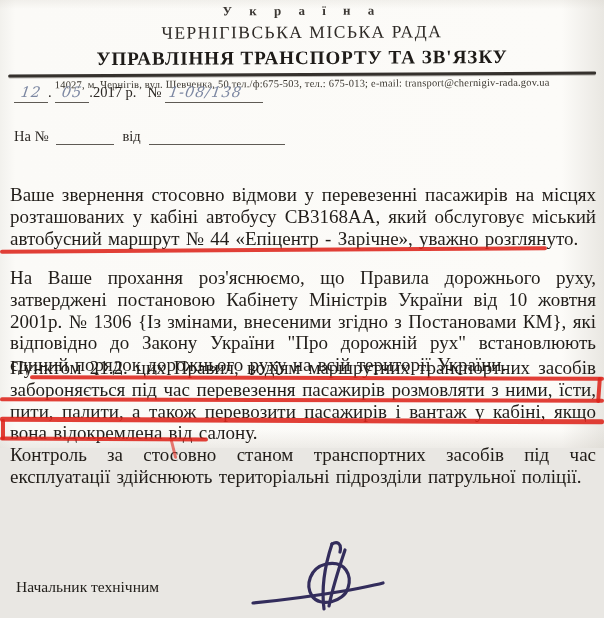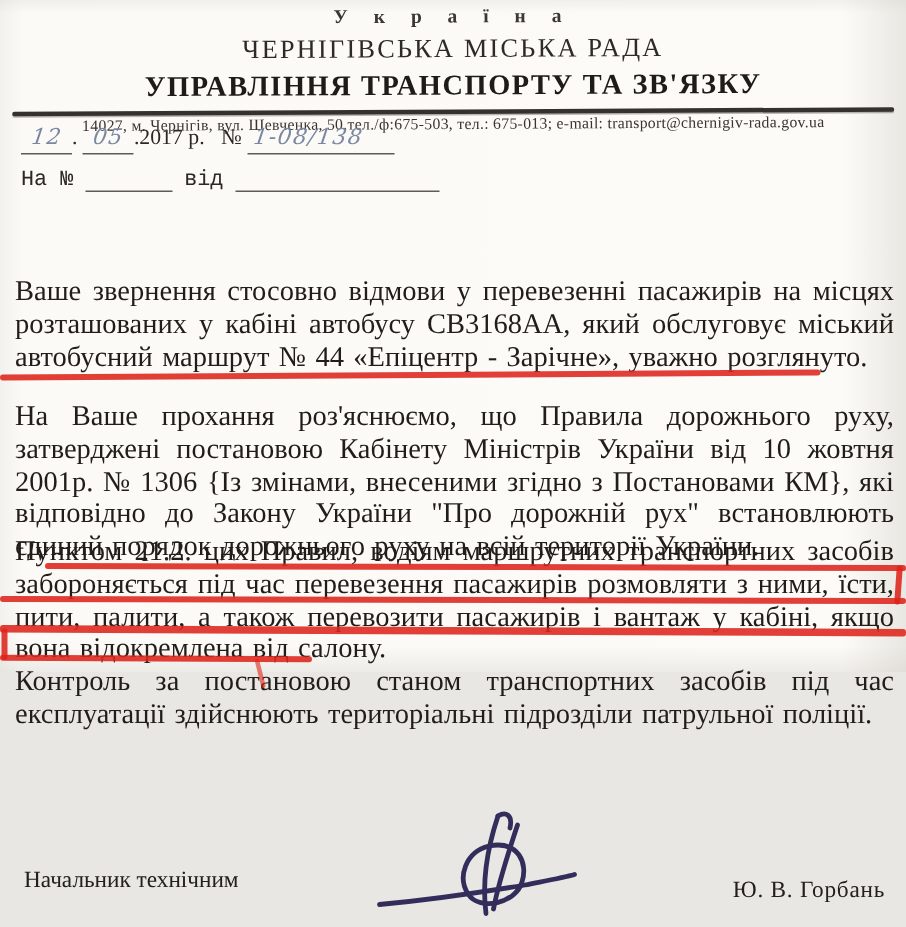--- a/index.html
+++ b/index.html
@@ -17,21 +17,21 @@
   .country{font-size:13px;font-weight:bold;letter-spacing:7px;color:#3b3733;}
   .org1{font-size:17.5px;letter-spacing:1.5px;margin-top:3px;color:#2e2a26;}
   .org2{font-size:19px;font-weight:bold;letter-spacing:1px;margin-top:4px;color:#1e1b18;}
   .head-rule{height:3px;background:#35312d;margin:4px 8px 0 8px;border-radius:2px;box-shadow:0 1px 0 rgba(60,55,50,.35);}
   .address{font-size:10.5px;margin-top:2px;color:#3a362f;letter-spacing:.2px;}
   
   .refblock{position:absolute;left:14px;top:84px;width:330px;font-size:14.5px;color:#2c2824;}
   .hw{font-style:italic;color:#7c87a2;font-family:"DejaVu Serif",serif;letter-spacing:1px;transform:skewX(-8deg);display:inline-block;}
   .hw-line{display:inline-block;border-bottom:1.6px solid #5e5a54;padding:0 4px 1px 4px;min-width:26px;text-align:center;}
   .hw-num{min-width:90px;text-align:left;}
-  .ref-row2{margin-top:9px;font-family:Liberation Mono, monospace;}
+  .ref-row2{margin-top:25px;}
   .blank{display:inline-block;border-bottom:1.6px solid #5e5a54;height:13px;vertical-align:bottom;}
   .blank-no{width:58px;margin:0 8px;}
   .blank-from{width:136px;margin-left:8px;}
   
   .bodytext{position:absolute;left:10px;width:586px;text-align:justify;font-size:19px;line-height:21.8px;word-spacing:1.5px;color:#211d19;}
   .p1{top:184px;}
   .p2{top:267px;}
   .p3{top:357px;}
   .p4{top:444px;}
   
@@ -70,36 +70,35 @@
       <span class="hw-line hw-num"><span class="hw">1-08/138</span></span>
     </div>
     <div class="ref-row2">
       <span>На №</span><span class="blank blank-no"></span><span>від</span><span class="blank blank-from"></span>
     </div>
   </div>
 
   <div class="bodytext p1 indent">Ваше звернення стосовно відмови у перевезенні пасажирів на місцях розташованих у кабіні автобусу СВ3168АА, який обслуговує міський автобусний маршрут № 44 «Епіцентр - Зарічне», уважно розглянуто.</div>
   <div class="bodytext p2 indent">На Ваше прохання роз'яснюємо, що Правила дорожнього руху, затверджені постановою Кабінету Міністрів України від 10 жовтня 2001р. № 1306 {Із змінами, внесеними згідно з Постановами КМ}, які відповідно до Закону України "Про дорожній рух" встановлюють єдиний порядок дорожнього руху на всій території України.</div>
   <div class="bodytext p3 indent">Пунктом 21.2. цих Правил, водіям маршрутних транспортних засобів забороняється під час перевезення пасажирів розмовляти з ними, їсти, пити, палити, а також перевозити пасажирів і вантаж у кабіні, якщо вона відокремлена від салону.</div>
-  <div class="bodytext p4 indent">Контроль за постановою станом транспортних засобів під час експлуатації здійснюють територіальні підрозділи патрульної поліції.</div>
+  <div class="bodytext p4 indent">Контроль за стосовно станом транспортних засобів під час експлуатації здійснюють територіальні підрозділи патрульної поліції.</div>
 
   <div class="redmark rm-u1"></div>
   <div class="redmark rm-l1"></div>
   <div class="redmark rm-cr"></div>
   <div class="redmark rm-l2"></div>
   <div class="redmark rm-l3"></div>
   <div class="redmark rm-cl"></div>
   <div class="redmark rm-l4"></div>
   <div class="redmark rm-tail"></div>
 
   <div class="sign-title">Начальник технічним</div>
   <svg class="signature" viewBox="0 0 178 74" fill="none">
     <g stroke="#332d5c" stroke-width="3.2" stroke-linecap="round" fill="none">
       <path d="M3,63 C35,60 70,55 100,50 C115,47 126,45 133,43"></path>
       <path d="M76,24 C96,20 102,36 98,48 C94,62 70,68 62,56 C55,45 60,28 76,24"></path>
       <path d="M82,4 C76,22 71,46 74,69"></path>
       <path d="M95,10 C89,28 82,50 79,66"></path>
       <path d="M82,4 C87,1 92,3 90,12"></path>
     </g>
   </svg>
-  <div class="sign-name">Ю. В. Горбань</div>
 
 </div>
 
 </body></html>

